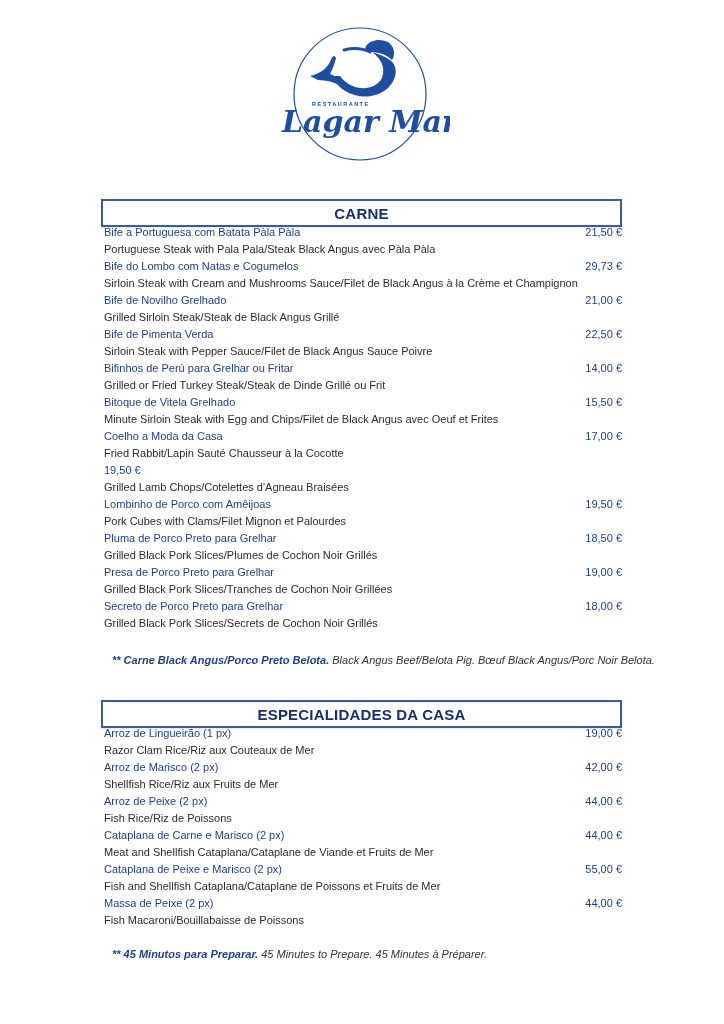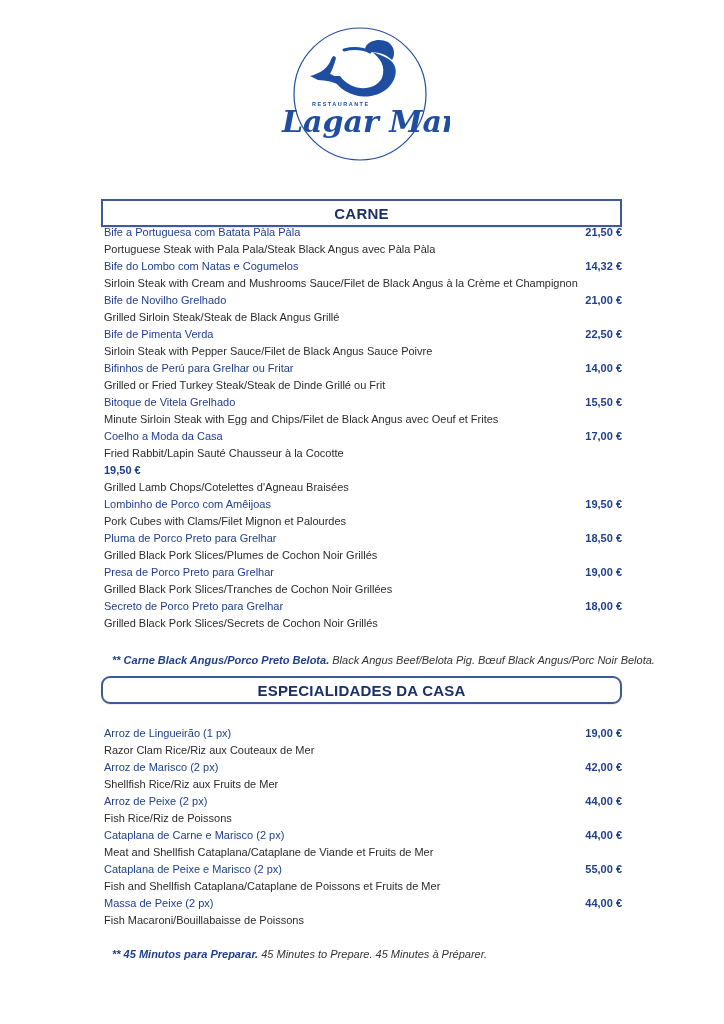--- a/index.html
+++ b/index.html
@@ -58,21 +58,21 @@
       height: 17px;
       line-height: 17px;
     }
     .item-name {
       font-weight: normal;
       font-size: 11px;
       color: #1f3f8c;
       white-space: nowrap;
     }
     .item-price {
-      font-weight: bold;
+      font-weight: normal;
       font-size: 11px;
       color: #1f3f8c;
       white-space: nowrap;
     }
     .item-desc {
       font-size: 11px;
       color: #2b2b2b;
       height: 17px;
       line-height: 17px;
       white-space: nowrap;
@@ -122,21 +122,21 @@
   <div class="menu-item">
     <div class="item-row">
         <span class="item-name">Bife a Portuguesa com Batata Pàla Pàla</span>
         <span class="item-price">21,50 €</span>
       </div>
     <div class="item-desc">Portuguese Steak with Pala Pala/Steak Black Angus avec Pàla Pàla</div>
   </div>
   <div class="menu-item">
     <div class="item-row">
         <span class="item-name">Bife do Lombo com Natas e Cogumelos</span>
-        <span class="item-price">14,32 €</span>
+        <span class="item-price">29,73 €</span>
       </div>
     <div class="item-desc">Sirloin Steak with Cream and Mushrooms Sauce/Filet de Black Angus à la Crème et Champignon</div>
   </div>
   <div class="menu-item">
     <div class="item-row">
         <span class="item-name">Bife de Novilho Grelhado</span>
         <span class="item-price">21,00 €</span>
       </div>
     <div class="item-desc">Grilled Sirloin Steak/Steak de Black Angus Grillé</div>
   </div>
@@ -201,21 +201,21 @@
         <span class="item-price">18,00 €</span>
       </div>
     <div class="item-desc">Grilled Black Pork Slices/Secrets de Cochon Noir Grillés</div>
   </div>
 </div>
 
 <div class="footnote" style="top:654px;">
   <span class="fn-pt">** Carne Black Angus/Porco Preto Belota.</span><span class="fn-rest"> Black Angus Beef/Belota Pig. Bœuf Black Angus/Porc Noir Belota.</span>
 </div>
 
-<div class="section-header" style="top:660px;border-radius:9px;">
+<div class="section-header" style="top:684px;">
   <span class="section-title">ESPECIALIDADES DA CASA</span>
 </div>
 
 <div class="menu-list" style="top:725px;">
   <div class="menu-item">
     <div class="item-row">
         <span class="item-name">Arroz de Lingueirão (1 px)</span>
         <span class="item-price">19,00 €</span>
       </div>
     <div class="item-desc">Razor Clam Rice/Riz aux Couteaux de Mer</div>

